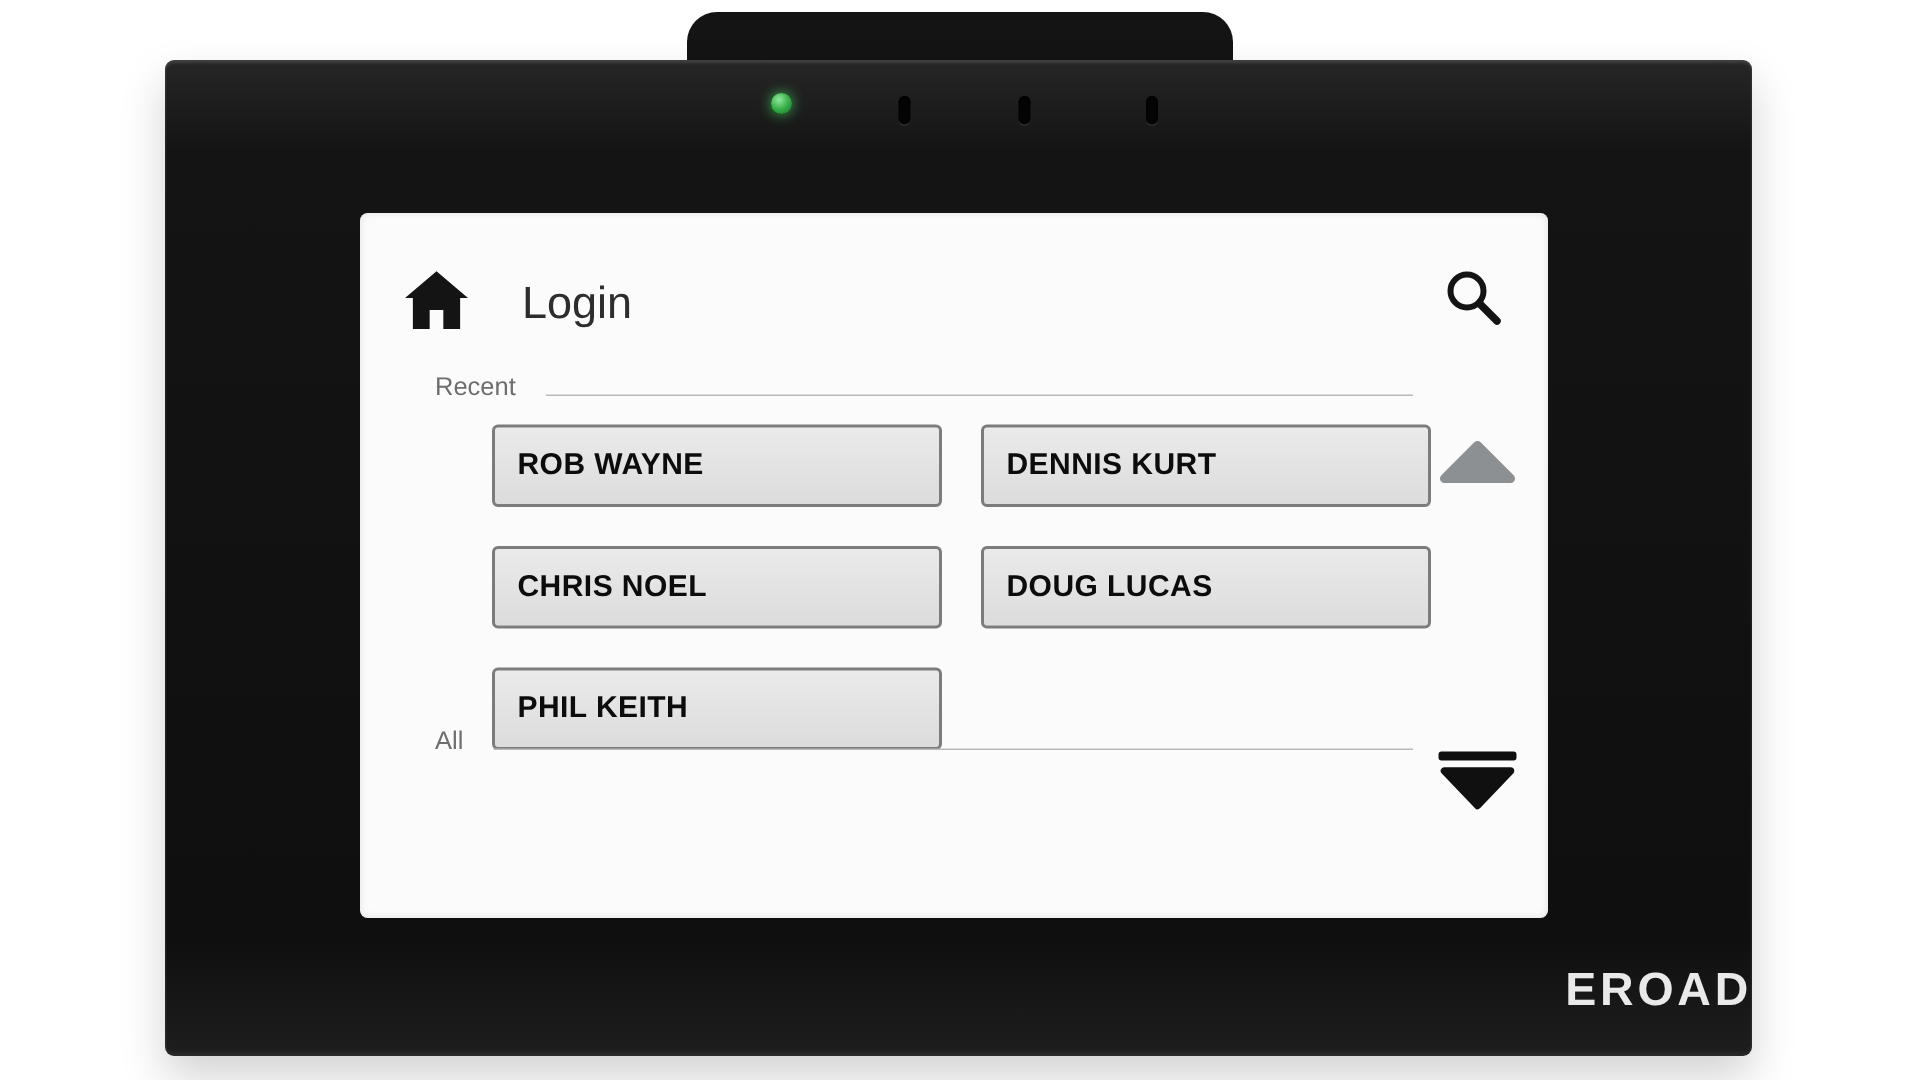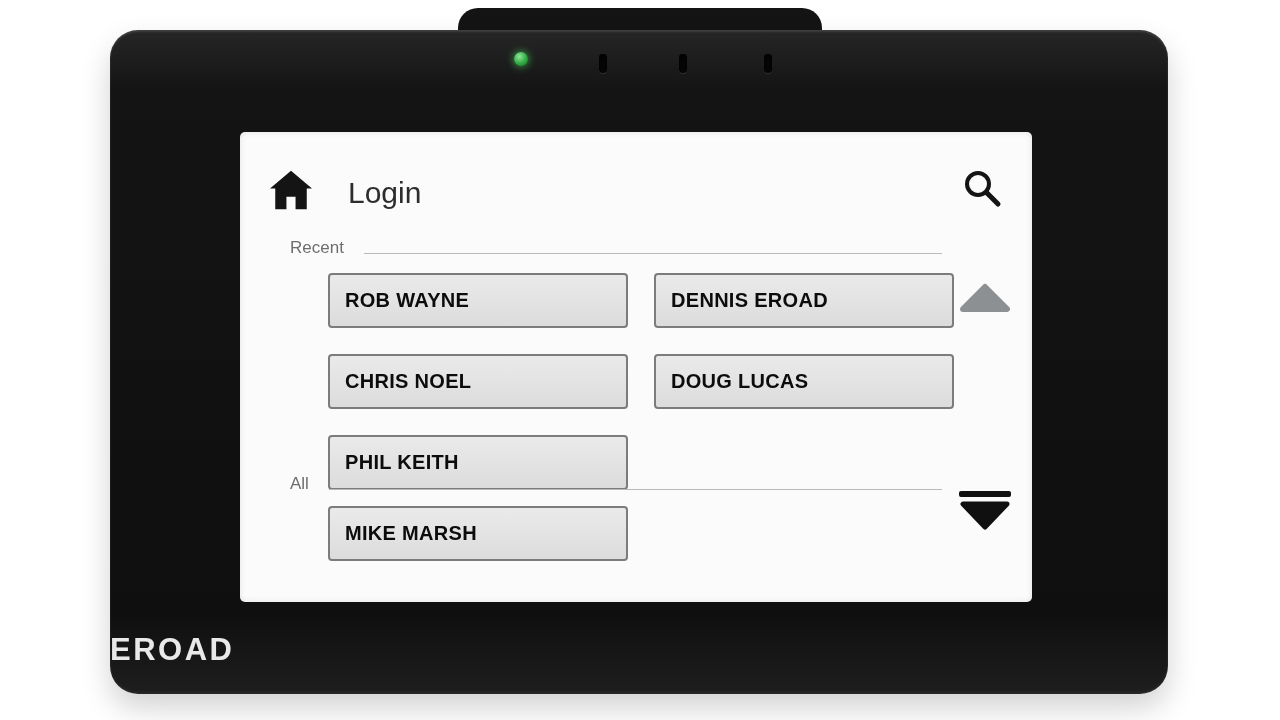--- a/index.html
+++ b/index.html
@@ -12,23 +12,23 @@
   .stage { position:absolute; left:0; top:0; width:1280px; height:720px; }
 
   
   .bump {
     position:absolute; left:458px; top:8px; width:364px; height:60px;
     background:#141414; border-radius:20px 20px 0 0;
   }
 
   
   .device {
-    position:absolute; left:110px; top:30px; width:1058px; height:664px;
+    position:absolute; left:110px; top:40px; width:1058px; height:664px;
     background:linear-gradient(180deg,#262626 0%,#141414 9%,#0f0f0f 88%,#1e1e1e 100%);
-    border-radius:28px;
+    border-radius:6px;
     box-shadow: inset 0 2px 2px rgba(255,255,255,0.12),
                 inset 0 -2px 3px rgba(255,255,255,0.06),
                 0 14px 30px rgba(0,0,0,0.18);
   }
 
   .led {
     position:absolute; left:404px; top:22px; width:14px; height:14px; border-radius:50%;
     background:radial-gradient(circle at 38% 32%, #8ee79a, #31a943 55%, #187527);
     box-shadow:0 0 9px rgba(70,200,90,0.9);
   }
@@ -70,21 +70,21 @@
     border:2px solid #7c7c7c; border-radius:4px;
     display:flex; align-items:center; padding-left:15px;
     font-size:20px; font-weight:bold; color:#0c0c0c; letter-spacing:0.3px;
     cursor:pointer;
   }
 
   .scroll-up { position:absolute; left:718px; top:150px; width:54px; height:32px; cursor:pointer; }
   .scroll-down { position:absolute; left:718px; top:358px; width:54px; height:42px; cursor:pointer; }
 
   .brand {
-    position:absolute; left:0; right:0; top:602px; text-align:left;
+    position:absolute; left:0; right:0; top:602px; text-align:right;
     font-size:31px; font-weight:bold; letter-spacing:2.5px; color:#e9e9e9;
   }
 </style>
 </head>
 <body>
 
 <div class="stage">
 
   <div class="bump"></div>
 
@@ -112,33 +112,32 @@
         </svg>
       </span>
 
       <div class="section-row recent-row">
         <span class="lbl">Recent</span>
         <span class="rule"></span>
       </div>
 
       <div class="grid recent-grid">
         <div class="driver-btn">ROB WAYNE</div>
-        <div class="driver-btn">DENNIS EROAD</div>
+        <div class="driver-btn">DENNIS KURT</div>
         <div class="driver-btn">CHRIS NOEL</div>
         <div class="driver-btn">DOUG LUCAS</div>
         <div class="driver-btn">PHIL KEITH</div>
       </div>
 
       <div class="section-row all-row">
         <span class="lbl">All</span>
         <span class="rule"></span>
       </div>
 
       <div class="grid all-grid">
-        <div class="driver-btn">MIKE MARSH</div>
       </div>
 
       <span class="scroll-up">
         <svg width="54" height="32" viewBox="0 0 54 32">
           <path d="M27 5 L49 27 L5 27 Z" fill="#8d9093" stroke="#8d9093" stroke-width="6" stroke-linejoin="round"></path>
         </svg>
       </span>
 
       <span class="scroll-down">
         <svg width="54" height="42" viewBox="0 0 54 42">

